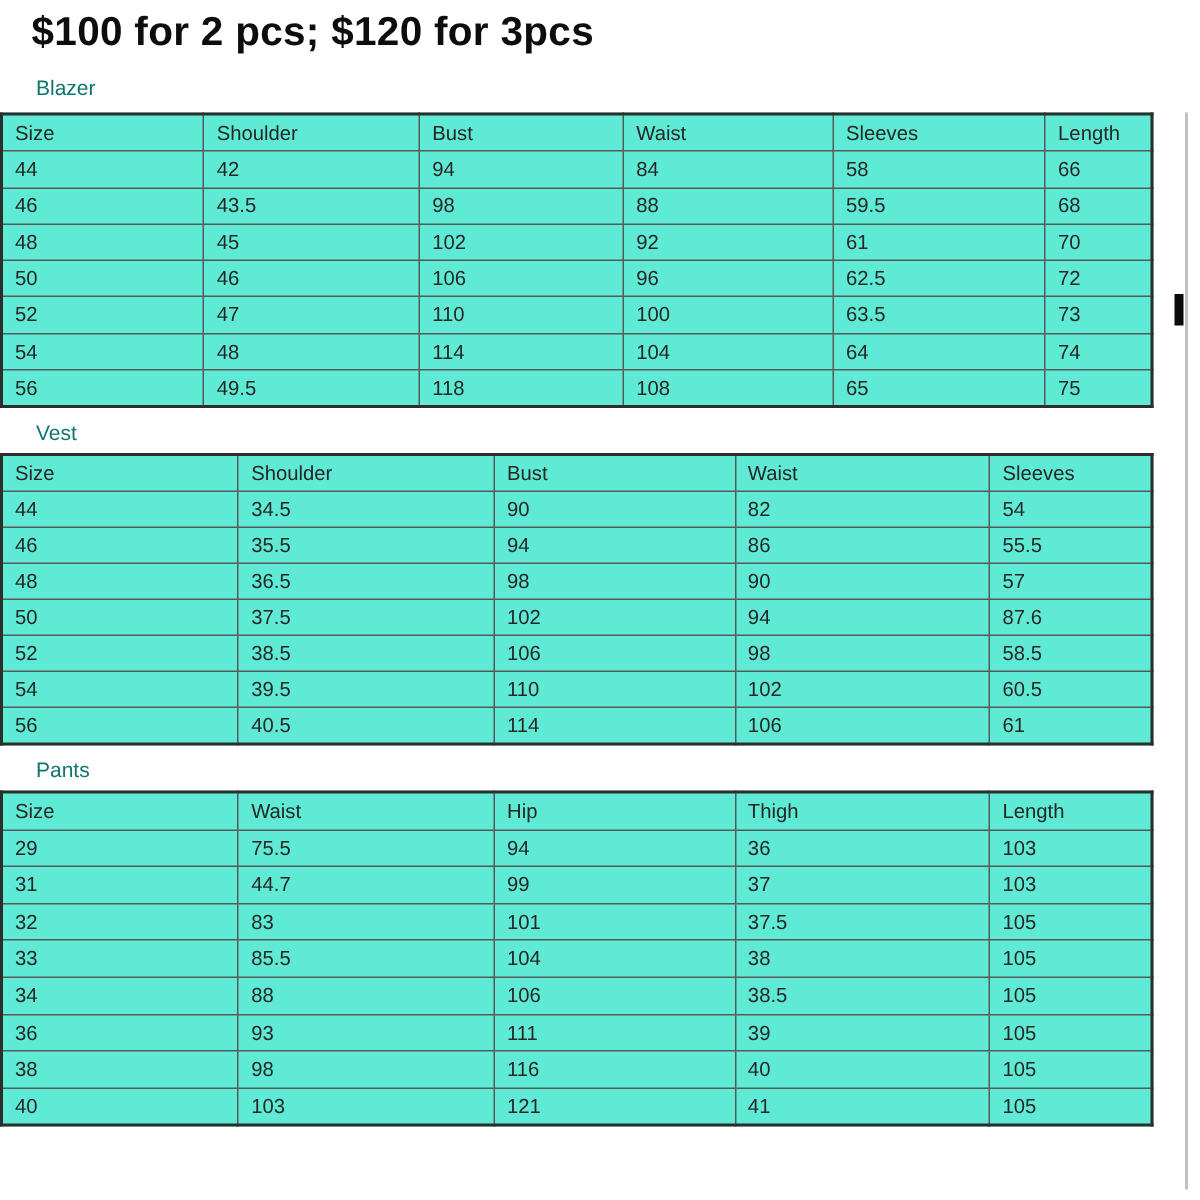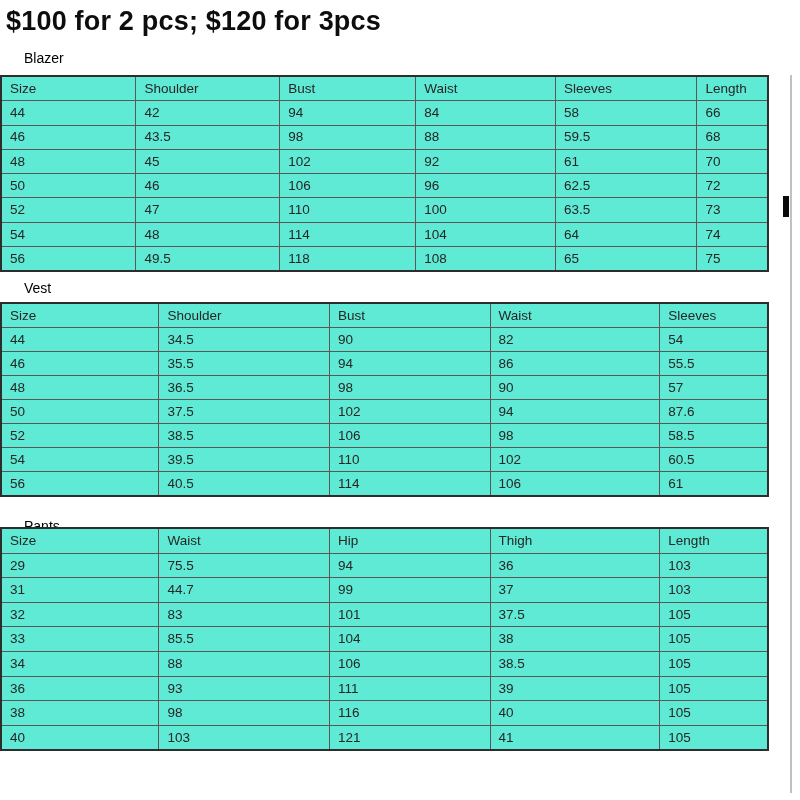--- a/index.html
+++ b/index.html
@@ -8,39 +8,39 @@
     font-family: "Liberation Sans", sans-serif;
   }
   .page {
     position: relative;
     width: 800px; height: 800px;
     background: #ffffff;
     overflow: hidden;
   }
   .title {
     position: absolute;
-    left: 6px; top: 6px;
+    left: 21px; top: 6px;
     margin: 0;
     font-size: 27px;
     font-weight: 600;
     letter-spacing: 0.2px;
     color: #0d0d0d;
     white-space: nowrap;
   }
   .table-label {
     position: absolute;
     left: 24px;
     font-size: 14px;
     font-weight: 400;
-    color: #000000;
+    color: #0f766e;
     white-space: nowrap;
   }
   #label-blazer { top: 50px; }
   #label-vest   { top: 280px; }
-  #label-pants  { top: 505px; margin-top: 13px; }
+  #label-pants  { top: 505px; }
 
   table.size-table {
     position: absolute;
     left: 0;
     width: 769px;
     border-collapse: collapse;
     table-layout: fixed;
     background: #5eead4;
     border: 2px solid #2d2d2d;
   }

